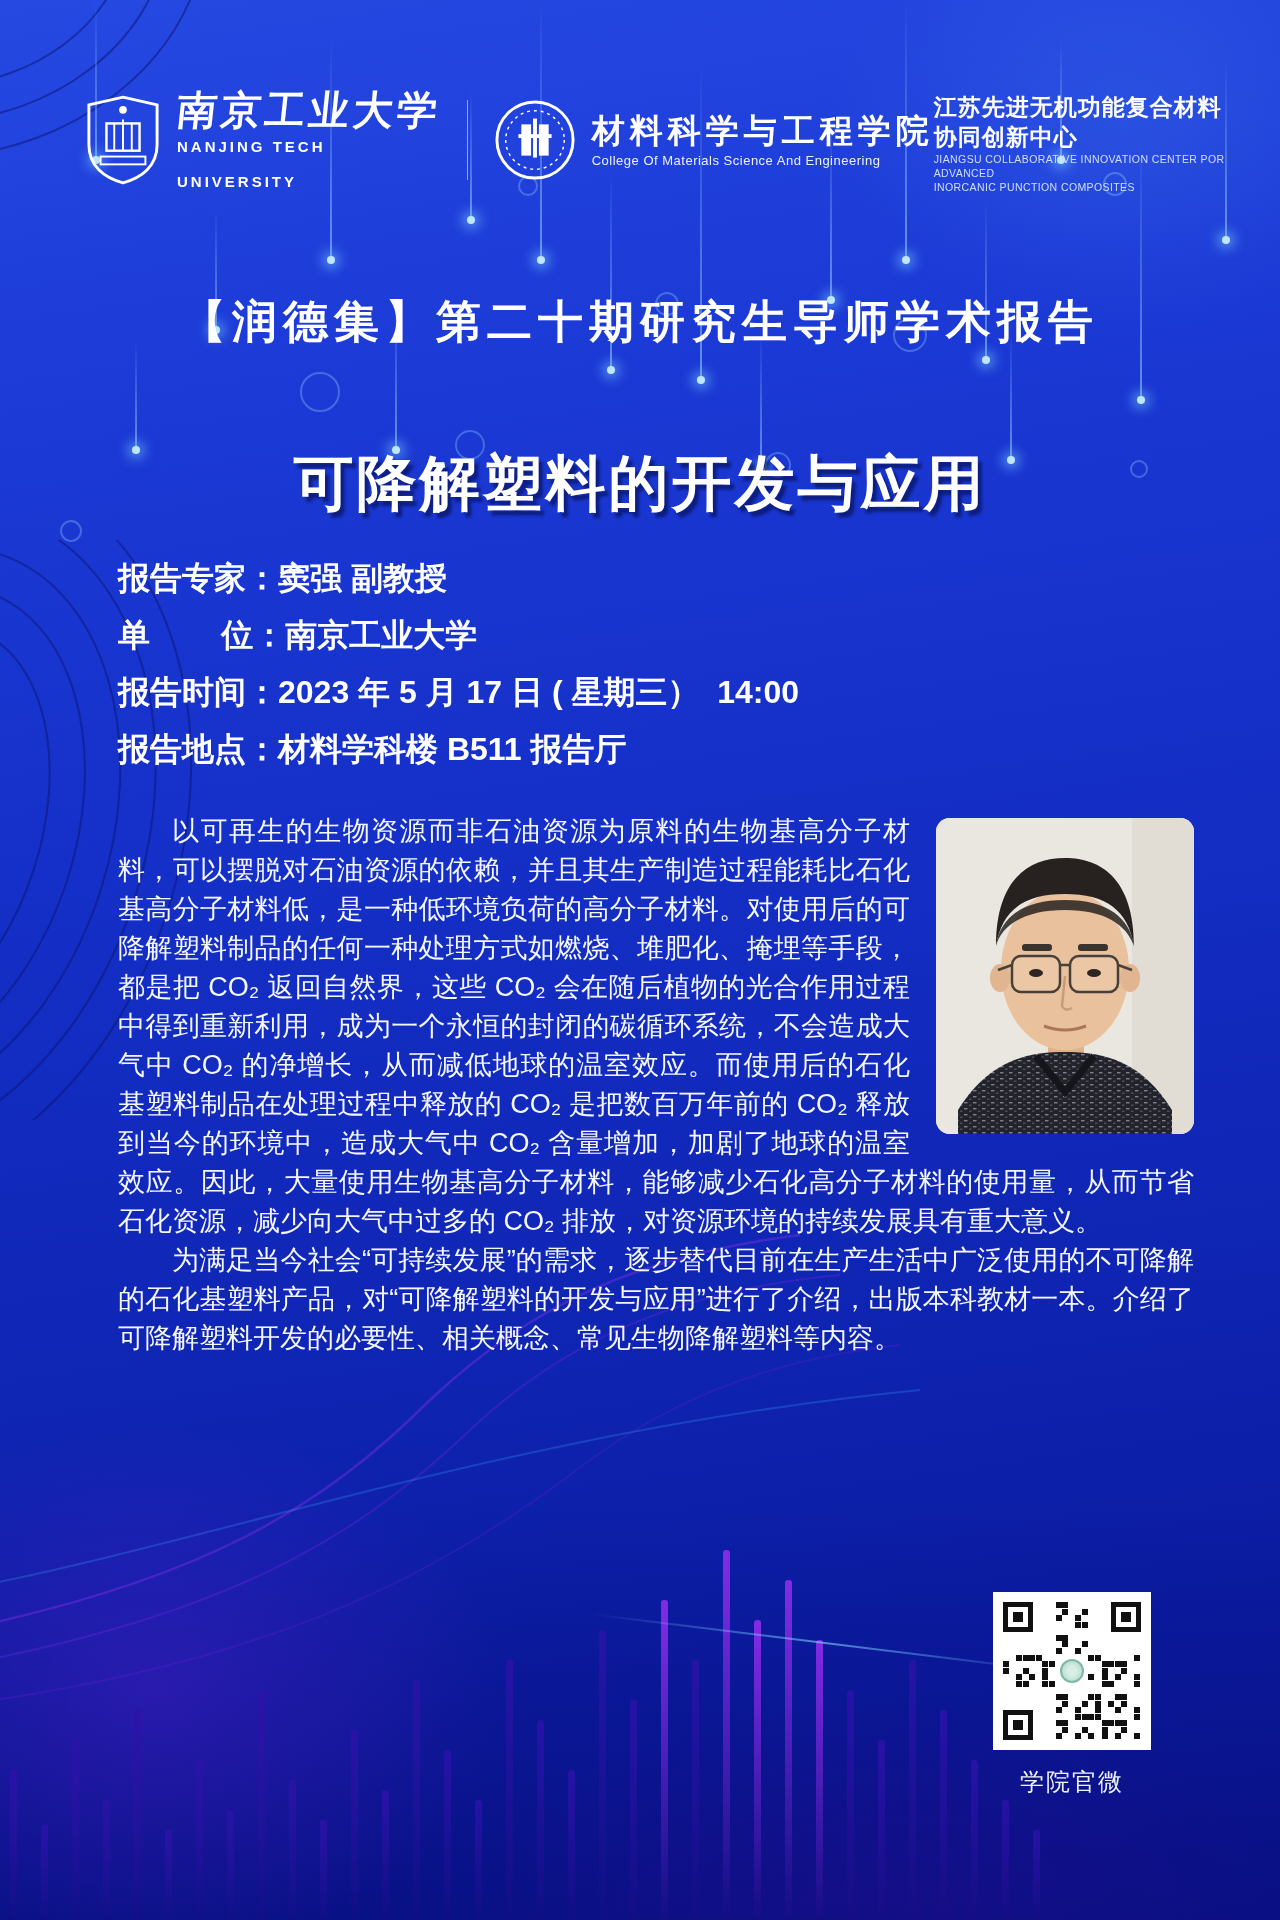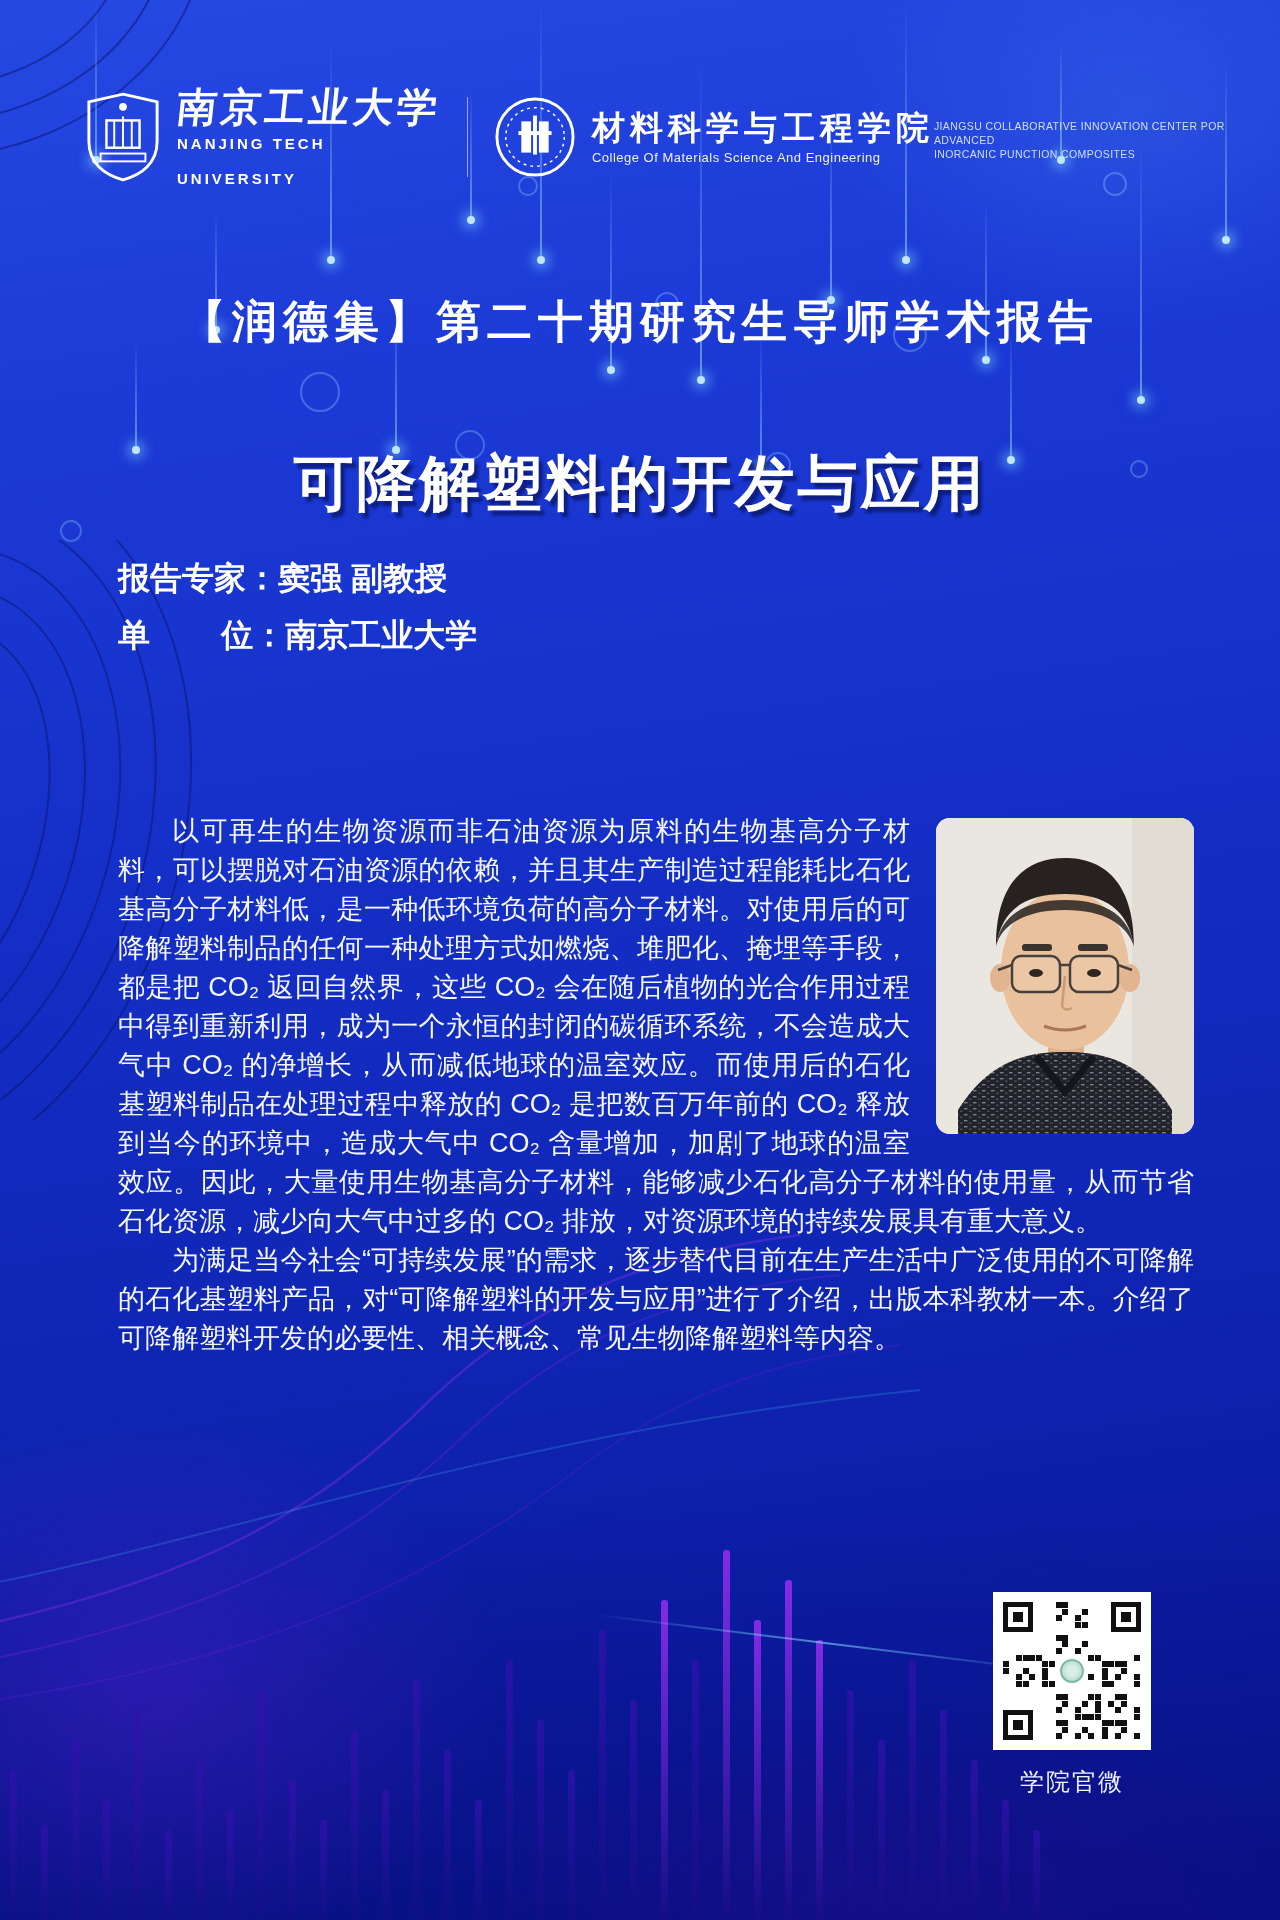--- a/index.html
+++ b/index.html
@@ -225,36 +225,45 @@
     <rect x="28" y="26" width="10" height="32" fill="#fff"></rect>
     <rect x="46" y="26" width="10" height="32" fill="#fff"></rect>
     <rect x="25" y="36" width="34" height="4" fill="#fff"></rect>
     <rect x="40" y="20" width="4" height="40" fill="#fff"></rect>
   </svg>
   <div style="margin-left:16px;flex:none;">
     <div class="col-name-cn">材料科学与工程学院</div>
     <div class="col-name-en">College Of Materials Science And Engineering</div>
   </div>
   <div class="center-block">
+    <div class="center-cn">江苏先进无机功能复合材料协同创新中心</div>
     <div class="center-en">JIANGSU COLLABORATIVE INNOVATION CENTER POR ADVANCED</div>
     <div class="center-en">INORCANIC PUNCTION COMPOSITES</div>
   </div>
 </div>
 
 <div class="series-title">【润德集】第二十期研究生导师学术报告</div>
 <div class="main-title">可降解塑料的开发与应用</div>
 
 <div class="info">
   <div class="info-row">
     <span class="info-label">报告专家：</span>
     <span class="info-value">窦强 副教授</span>
   </div>
   <div class="info-row">
     <span class="info-label">单        位：</span>
     <span class="info-value">南京工业大学</span>
+  </div>
+  <div class="info-row">
+    <span class="info-label">报告时间：</span>
+    <span class="info-value">2023 年 5 月 17 日 ( 星期三）  14:00</span>
+  </div>
+  <div class="info-row">
+    <span class="info-label">报告地点：</span>
+    <span class="info-value">材料学科楼 B511 报告厅</span>
   </div>
 </div>
 
 <div class="content">
   <div class="photo-wrap">
     <svg width="258" height="316" viewBox="0 0 258 316">
       <defs>
         <pattern id="knit" width="9" height="6" patternUnits="userSpaceOnUse">
           <rect width="9" height="6" fill="#23242b"></rect>
           <rect x="1" y="2" width="3.5" height="1.4" fill="#9aa0ac" opacity="0.75"></rect>

